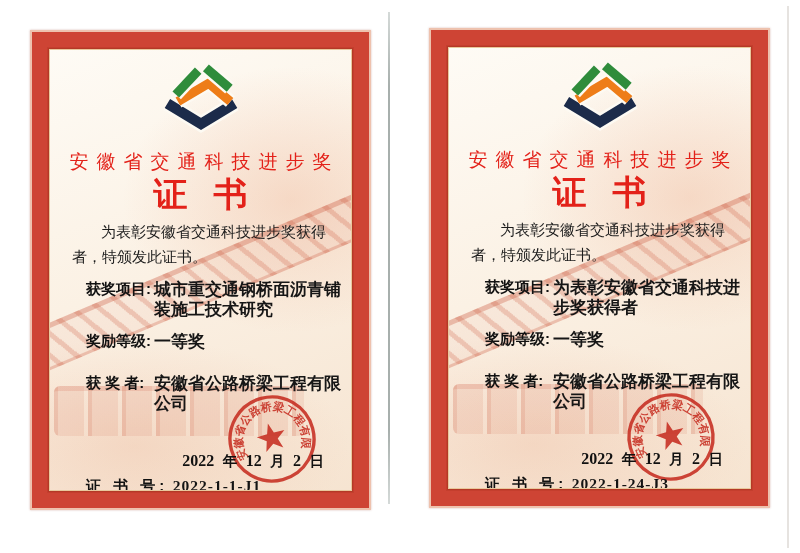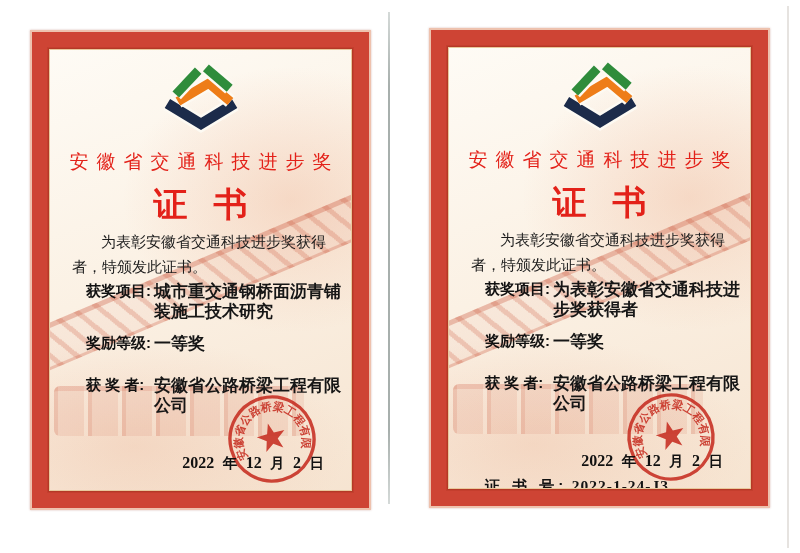--- a/index.html
+++ b/index.html
@@ -53,32 +53,32 @@
     border-top:5px solid rgba(208,104,78,0.20);
   }
 
   
   .logo-wrap { position:relative; margin-top:10px; text-align:center; height:76px; }
 
   
   .award-title { position:relative; margin-top:14px; text-align:center;
     color:#e32119; font-weight:normal; font-size:19px; letter-spacing:8px; line-height:24px;
     text-indent:8px; white-space:nowrap; }
-  .doc-title { position:relative; margin-top:10px; text-align:center;
+  .doc-title { position:relative; text-align:center;
     color:#e32119; font-weight:bold; font-size:34px; letter-spacing:26px;
     text-indent:26px; line-height:40px; white-space:nowrap; }
 
   .intro { position:relative; margin:6px 4px 0 22px; width:277px;
     font-family:"Liberation Serif", serif; font-size:15px; line-height:25px;
     color:#1c1c1c; text-indent:29px; }
 
   
   .field-row { position:relative; display:flex; align-items:flex-start;
     padding:0 6px 0 36px; }
-  .field-row.project { }
+  .field-row.project { margin-top:8px; }
   .field-row.grade   { margin-top:10px; }
   .field-row.winner  { margin-top:20px; }
   .field-label { flex:0 0 68px; font-weight:bold; font-size:15px; line-height:22px;
     color:#111; white-space:nowrap; }
   .field-value { flex:1 1 auto; font-weight:bold; font-size:17px; line-height:20px;
     padding-top:2px; color:#161616; }
 
   
   .date-row { position:relative; z-index:2; margin-top:36px; padding-right:23px;
     text-align:right; line-height:22px; color:#111; white-space:nowrap; }
@@ -153,20 +153,24 @@
 
         <div class="date-row">
           <span class="date-num">2022</span>
           <span class="date-unit">年</span>
           <span class="date-num">12</span>
           <span class="date-unit">月</span>
           <span class="date-num">2</span>
           <span class="date-unit">日</span>
         </div>
 
+        <div class="certno-row">
+          <span class="certno-label">证 书 号:</span>
+          <span class="certno-value">2022-1-1-J1</span>
+        </div>
 
       </div>
     </div>
   </div>
 
   <div class="cert right">
     <div class="cert-border">
       <div class="cert-inner">
 
         <div class="wm wm-bridge"></div>

